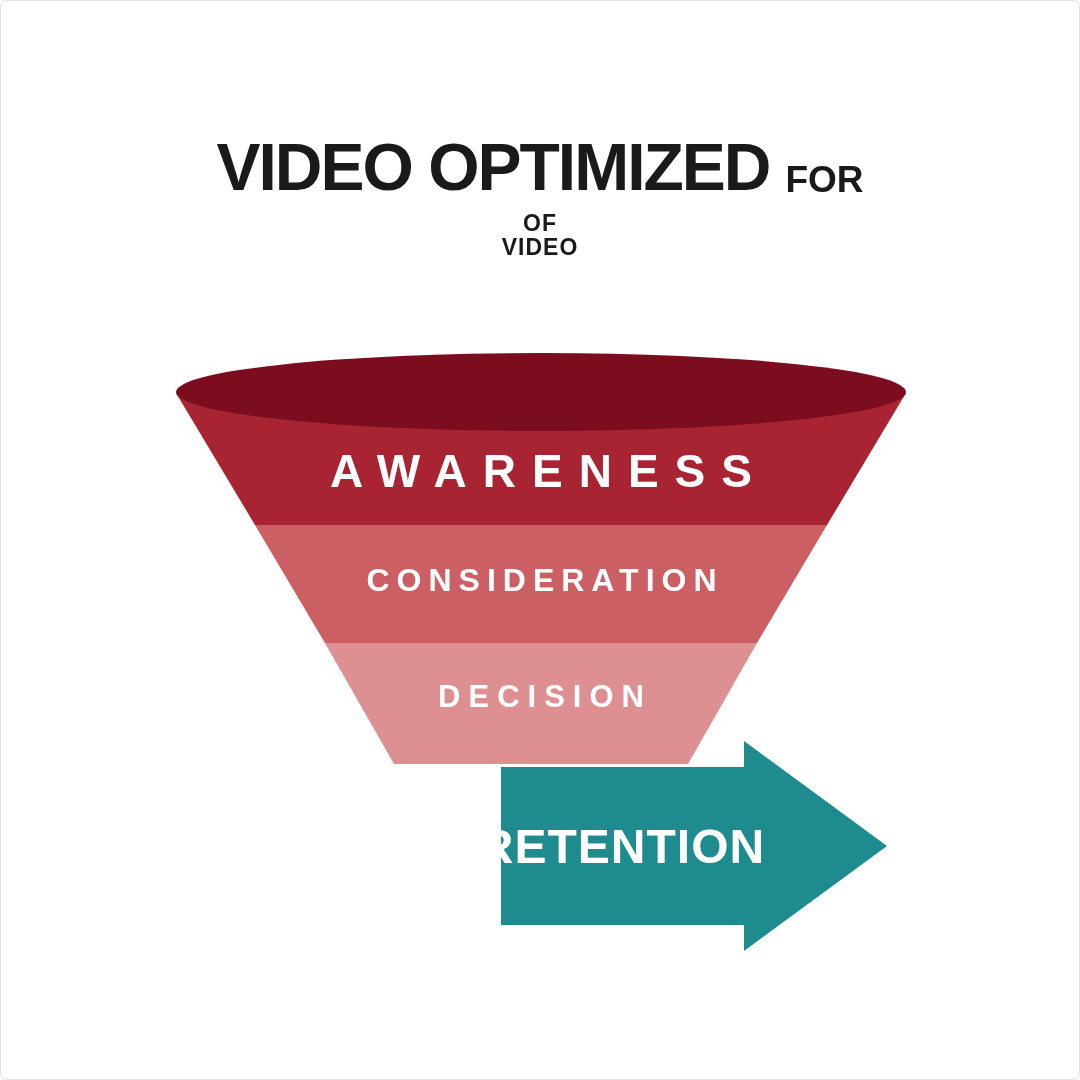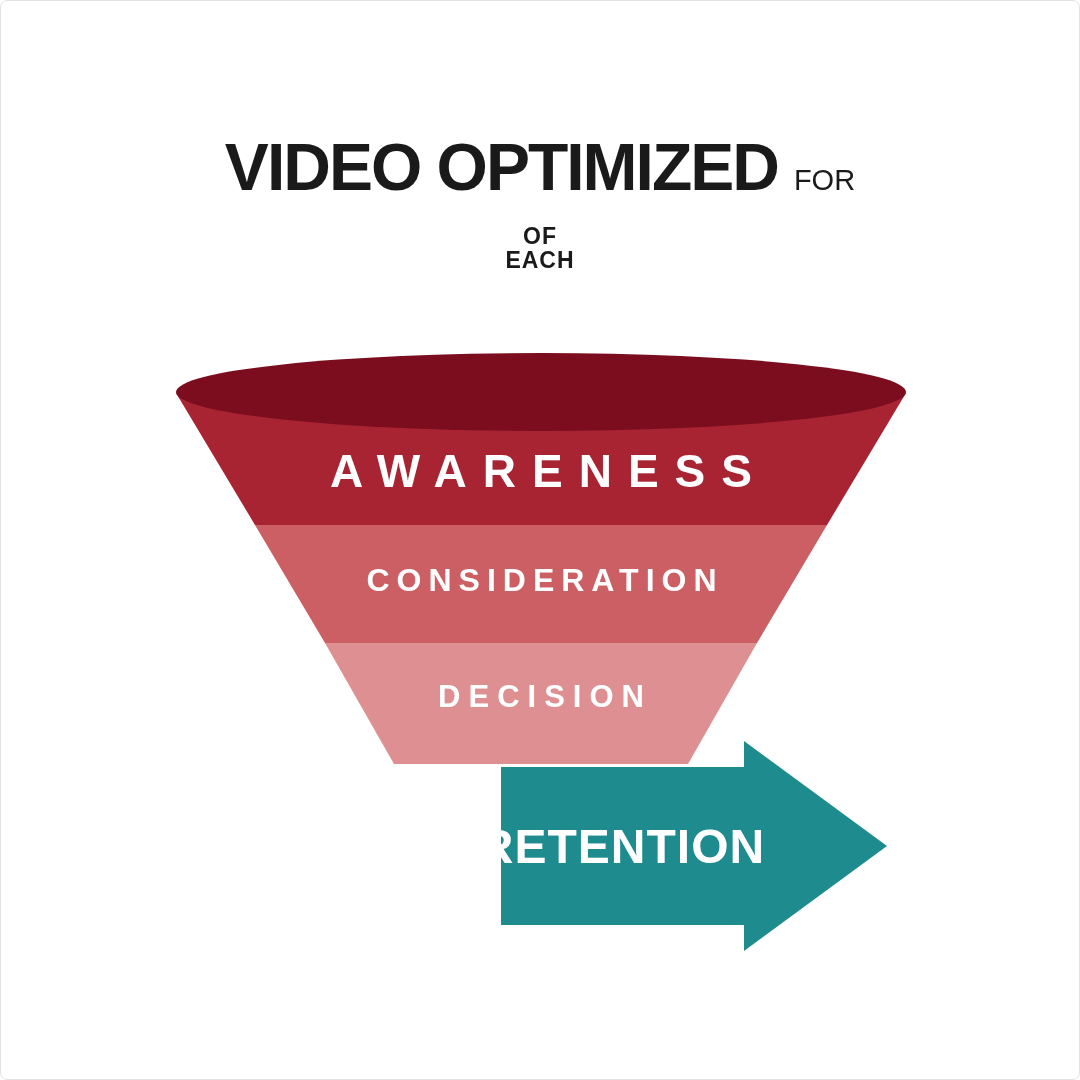--- a/index.html
+++ b/index.html
@@ -27,35 +27,35 @@
     gap:16px;
     line-height:1.18;
   }
   .big-word{
     font-size:66px;
     font-weight:700;
     letter-spacing:-2px;
     white-space:nowrap;
   }
   .small-word{
-    font-size:29px;
-    font-weight:400;
+    font-size:37px;
+    font-weight:700;
     letter-spacing:0px;
     margin-top:24px;
   }
   .stack-words{
     display:flex;
     flex-direction:column;
     align-items:center;
     justify-content:center;
     font-size:23px;
     font-weight:700;
     line-height:1.05;
     letter-spacing:1px;
-    margin-top:17px;
+    margin-top:4px;
   }
   
   .funnel-svg{
     position:absolute;
     inset:0;
     width:1080px;height:1080px;
   }
   .stage-label{
     font-family:"Liberation Sans", sans-serif;
     font-weight:700;
@@ -72,21 +72,21 @@
 <div class="page">
 
   <div class="title">
     <div class="title-line">
       <span class="big-word">VIDEO OPTIMIZED</span>
       <span class="small-word">FOR</span>
     </div>
     <div class="title-line">
       <span class="stack-words">
         <span>OF</span>
-        <span>EACH</span>
+        <span>VIDEO</span>
       </span>
     </div>
   </div>
 
   <svg class="funnel-svg" viewBox="0 0 1080 1080" xmlns="http://www.w3.org/2000/svg">
 
     <path d="M500,766 L743,766 L743,740 L886,845 L743,950 L743,924 L500,924 Z" fill="#1e8c8e"></path>
 
     <path d="M175,392 L905,392 L826,524 L254,524 Z" fill="#a82433"></path>
     <path d="M254,524 L826,524 L756,642 L324,642 Z" fill="#cb5f63"></path>

